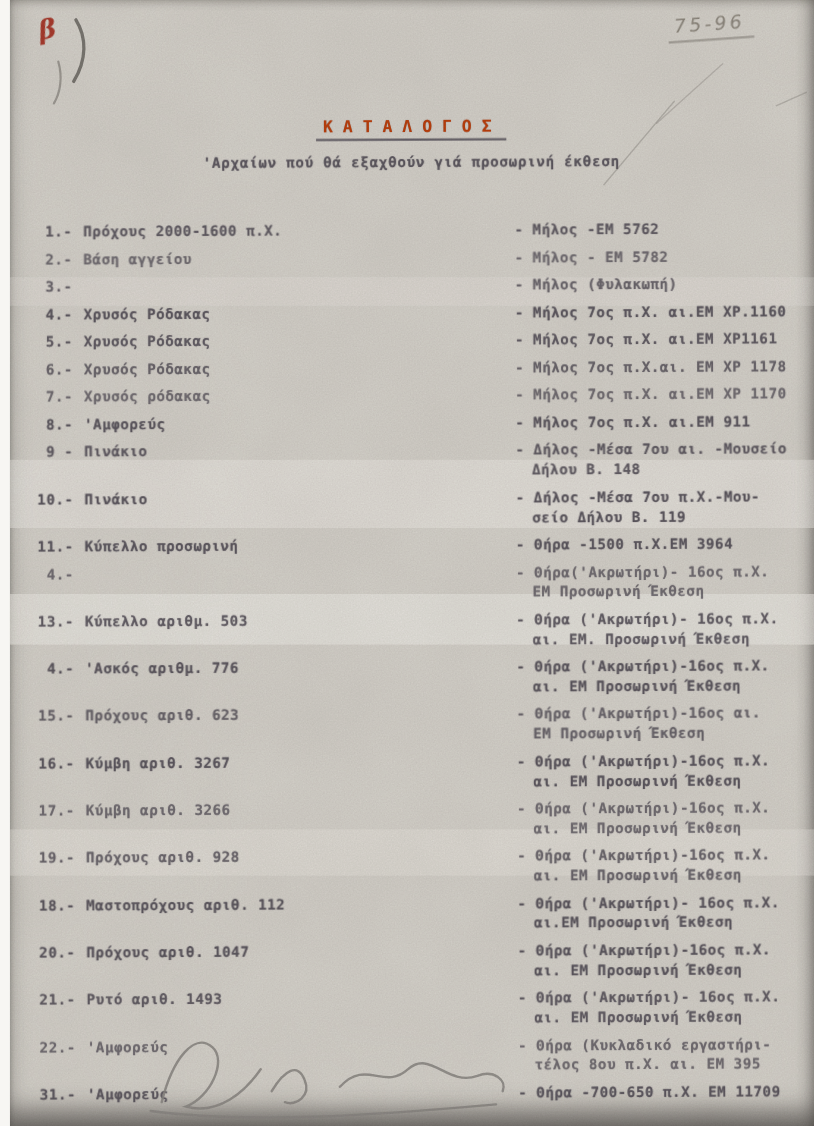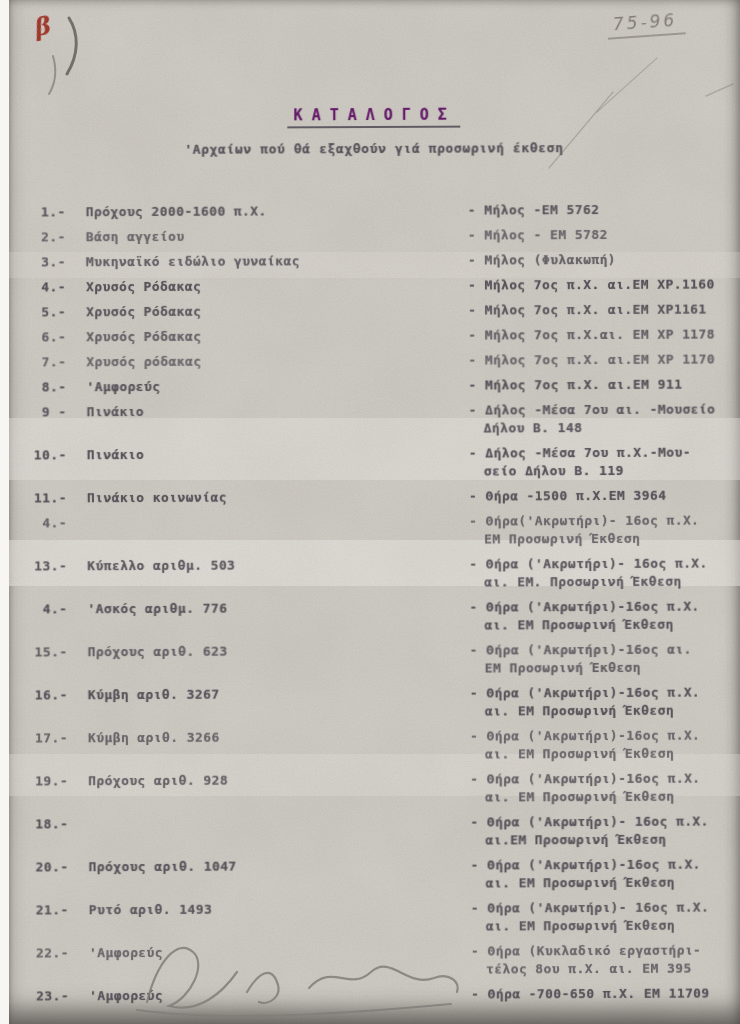--- a/index.html
+++ b/index.html
@@ -40,21 +40,21 @@
     letter-spacing: 0.4px;
     text-shadow: 0 0 1px rgba(95, 90, 98, 0.55);
     filter: blur(0.28px);
   }
 
   .title-wrap { text-align: center; }
   .title {
     display: inline-block;
     font-size: 15px;
     letter-spacing: 9px;
-    color: #701a75;
+    color: #c2410c;
     border-bottom: 2px solid rgba(78, 73, 84, 0.8);
     padding: 0 4px 2px 6px;
   }
   .subtitle {
     text-align: center;
     margin-top: 13px;
     font-size: 13px;
     letter-spacing: 0.6px;
   }
 
@@ -65,21 +65,21 @@
     line-height: 18px;
     margin-bottom: 7px;
   }
   
   .row:nth-child(3n)   { opacity: 0.88; }
   .row:nth-child(4n+1) { opacity: 0.95; }
   .row:nth-child(5n+2) { opacity: 0.82; }
 
   .left { width: 440px; flex: 0 0 440px; display: flex; }
   .num  { display: inline-block; width: 38px; text-align: right; flex: 0 0 38px; }
-  .item { margin-left: 20px; }
+  .item { margin-left: 10px; }
   .right { flex: 1; }
   .ref-line.cont { padding-left: 15px; }
 
   
   .page-number {
     position: absolute;
     top: 12px; left: 598px;
     font-family: "DejaVu Sans", sans-serif;
     font-style: italic;
     font-size: 17px;
@@ -148,21 +148,20 @@
       <span class="item">Βάση αγγείου</span>
     </div>
     <div class="right">
             <div class="ref-line">- Μήλος - ΕΜ 5782</div>
           </div>
   </div>
 
   <div class="row">
     <div class="left">
       <span class="num">3.-</span>
-      <span class="item">Μυκηναϊκό ειδώλιο γυναίκας</span>
     </div>
     <div class="right">
             <div class="ref-line">- Μήλος (Φυλακωπή)</div>
           </div>
   </div>
 
   <div class="row">
     <div class="left">
       <span class="num">4.-</span>
       <span class="item">Χρυσός Ρόδακας</span>
@@ -230,21 +229,21 @@
     </div>
     <div class="right">
             <div class="ref-line">- Δήλος -Μέσα 7ου π.Χ.-Μου-</div>
             <div class="ref-line cont">σείο Δήλου Β.  119</div>
           </div>
   </div>
 
   <div class="row">
     <div class="left">
       <span class="num">11.-</span>
-      <span class="item">Πινάκιο κοινωνίας</span>
+      <span class="item">Κύπελλο προσωρινή</span>
     </div>
     <div class="right">
             <div class="ref-line">- Θήρα -1500 π.Χ.ΕΜ 3964</div>
           </div>
   </div>
 
   <div class="row">
     <div class="left">
       <span class="num">4.-</span>
     </div>
@@ -316,20 +315,21 @@
     </div>
     <div class="right">
             <div class="ref-line">- Θήρα ('Ακρωτήρι)-16ος π.Χ.</div>
             <div class="ref-line cont">αι. ΕΜ Προσωρινή Έκθεση</div>
           </div>
   </div>
 
   <div class="row">
     <div class="left">
       <span class="num">18.-</span>
+      <span class="item">Μαστοπρόχους αριθ. 112</span>
     </div>
     <div class="right">
             <div class="ref-line">- Θήρα ('Ακρωτήρι)- 16ος π.Χ.</div>
             <div class="ref-line cont">αι.ΕΜ Προσωρινή Έκθεση</div>
           </div>
   </div>
 
   <div class="row">
     <div class="left">
       <span class="num">20.-</span>
@@ -358,21 +358,21 @@
       <span class="item">'Αμφορεύς</span>
     </div>
     <div class="right">
             <div class="ref-line">- Θήρα (Κυκλαδικό εργαστήρι-</div>
             <div class="ref-line cont">τέλος 8ου π.Χ. αι. ΕΜ 395</div>
           </div>
   </div>
 
   <div class="row">
     <div class="left">
-      <span class="num">23.-</span>
+      <span class="num">31.-</span>
       <span class="item">'Αμφορεύς</span>
     </div>
     <div class="right">
             <div class="ref-line">- Θήρα -700-650 π.Χ. ΕΜ 11709</div>
           </div>
   </div>
 </div>
   </div>
 
   <span class="page-number">75-96</span>

